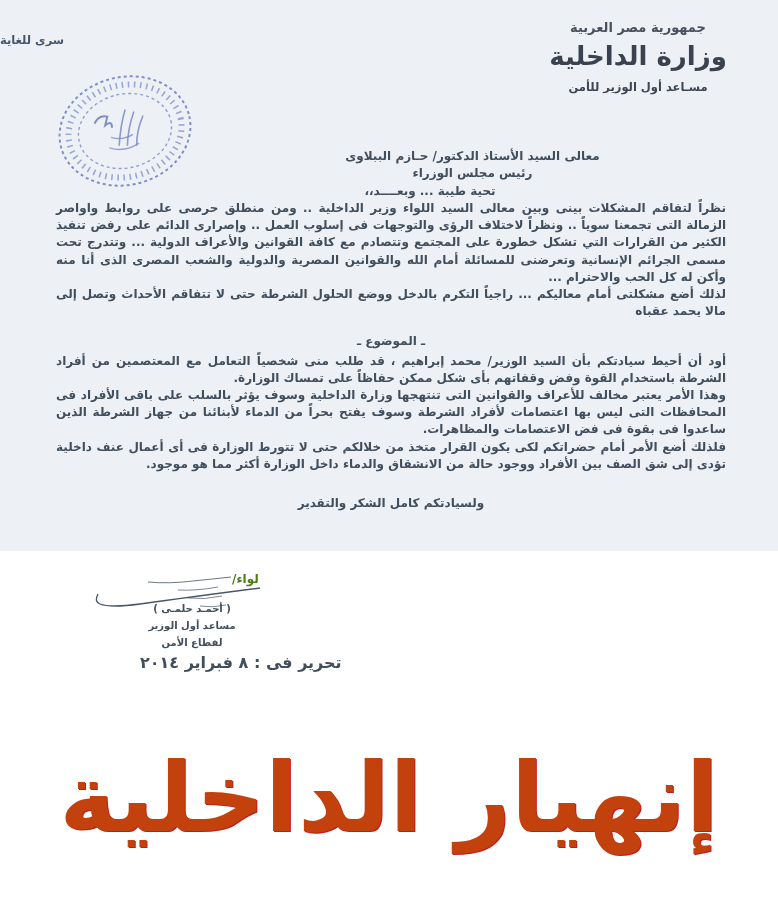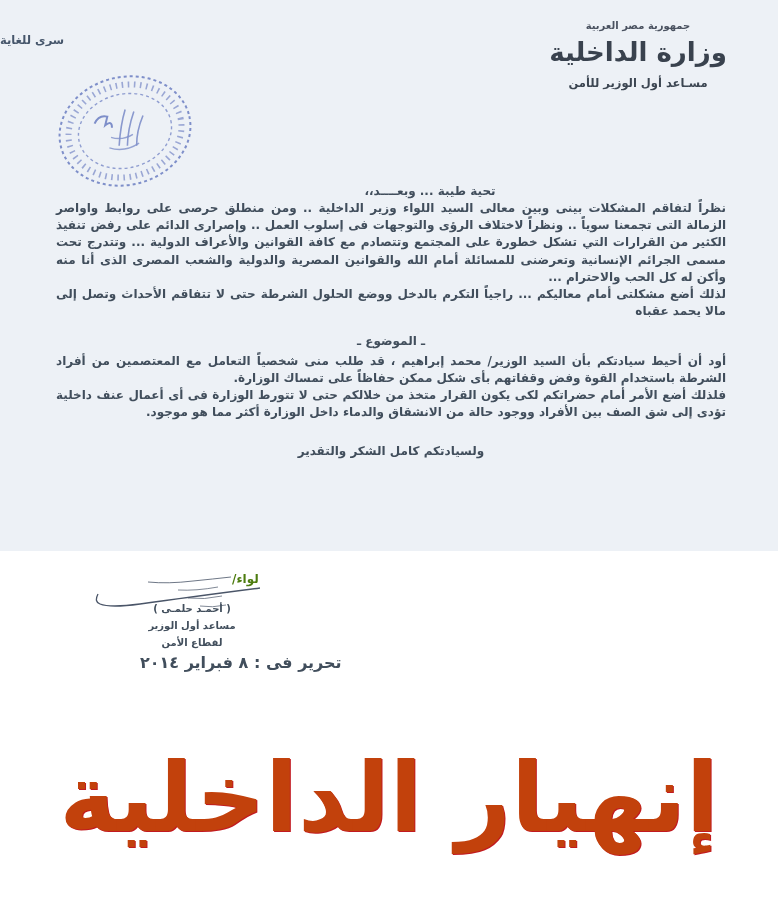--- a/index.html
+++ b/index.html
@@ -14,21 +14,21 @@
   .classification{
     position:absolute;top:33px;right:668px;width:110px;
     font-size:11.5px;font-weight:bold;color:#46566b;text-align:left;
     letter-spacing:.5px;
   }
   .letterhead{
     position:absolute;top:20px;right:40px;width:200px;text-align:center;
     color:#3a4450;
   }
   .letterhead .republic{
-    font-size:10px;font-weight:bold;letter-spacing:1px;color:#4a5260;
+    font-size:13px;font-weight:bold;letter-spacing:1px;color:#4a5260;
     transform:scaleY(1.05);
   }
   .letterhead .ministry{
     font-size:26px;font-weight:bold;margin-top:6px;color:#39424e;
     letter-spacing:1px;
   }
   .letterhead .office{
     font-size:11.5px;font-weight:bold;margin-top:9px;color:#3c4652;
     letter-spacing:.5px;
   }
@@ -93,28 +93,33 @@
 
   <svg class="stamp" viewBox="0 0 146 118" xmlns="http://www.w3.org/2000/svg">
     <ellipse cx="73" cy="59" rx="66" ry="54" fill="none" stroke="#6b7ec2" stroke-width="2" stroke-dasharray="3 3"></ellipse>
     <ellipse cx="73" cy="59" rx="57" ry="46" fill="none" stroke="#6b7ec2" stroke-width="6" stroke-dasharray="1.6 4.5" opacity="0.75"></ellipse>
     <ellipse cx="73" cy="59" rx="47" ry="37" fill="none" stroke="#6b7ec2" stroke-width="1.4" stroke-dasharray="3 3" opacity="0.85"></ellipse>
     <path d="M45,45 q6,-8 14,-4 l-4,8 q8,-4 6,4" fill="none" stroke="#6b7ec2" stroke-width="2"></path>
     <path d="M78,38 q-8,14 -14,34 M86,42 q-10,16 -14,32 M94,48 q-10,14 -13,28" fill="none" stroke="#6b7ec2" stroke-width="1.6" opacity="0.9"></path>
     <path d="M58,62 q10,6 22,2 M54,72 q14,8 30,2" fill="none" stroke="#6b7ec2" stroke-width="1.4" opacity="0.8"></path>
   </svg>
 
+  <div class="addressee">
+    <div>معالى السيد الأستاذ الدكتور/ حـازم الببلاوى</div>
+    <div>رئيس مجلس الوزراء</div>
+  </div>
 
   <div class="salutation">تحية طيبة ... وبعــــد،،</div>
 
   <div class="body-text">
     <p>نظراً لتفاقم المشكلات بينى وبين معالى السيد اللواء وزير الداخلية .. ومن منطلق حرصى على روابط واواصر الزمالة التى تجمعنا سوياً .. ونظراً لاختلاف الرؤى والتوجهات فى إسلوب العمل .. وإصرارى الدائم على رفض تنفيذ الكثير من القرارات التي تشكل خطورة على المجتمع وتتصادم مع كافة القوانين والأعراف الدولية ... وتتدرج تحت مسمى الجرائم الإنسانية وتعرضنى للمسائلة أمام الله والقوانين المصرية والدولية والشعب المصرى الذى أنا منه وأكن له كل الحب والاحترام ...</p>
     <p>لذلك أضع مشكلتى أمام معاليكم ... راجياً التكرم بالدخل ووضع الحلول الشرطة حتى لا تتفاقم الأحداث وتصل إلى مالا يحمد عقباه</p>
     <p class="subject">ـ الموضوع ـ</p>
     <p>أود أن أحيط سيادتكم بأن السيد الوزير/ محمد إبراهيم ، قد طلب منى شخصياً التعامل مع المعتصمين من أفراد الشرطة باستخدام القوة وفض وقفاتهم بأى شكل ممكن حفاظاً على تمساك الوزارة.</p>
+    <p>وهذا الأمر يعتبر مخالف للأعراف والقوانين التى تنتهجها وزارة الداخلية وسوف يؤثر بالسلب على باقى الأفراد فى المحافظات التى ليس بها اعتصامات لأفراد الشرطة وسوف يفتح بحراً من الدماء لأبنائنا من جهاز الشرطة الذين ساعدوا فى بقوة فى فض الاعتصامات والمظاهرات.</p>
     <p>فلذلك أضع الأمر أمام حضراتكم لكى يكون القرار متخذ من خلالكم حتى لا تتورط الوزارة فى أى أعمال عنف داخلية تؤدى إلى شق الصف بين الأفراد ووجود حالة من الانشقاق والدماء داخل الوزارة أكثر مما هو موجود.</p>
     <p class="closing">ولسيادتكم كامل الشكر والتقدير</p>
   </div>
 
   <div class="sig-rank">لواء/</div>
 
   <svg class="sig-scribble" viewBox="0 0 190 48" xmlns="http://www.w3.org/2000/svg">
     <path d="M10,26 q-4,8 2,10 q10,4 40,0 q50,-7 120,-16" fill="none" stroke="#4a5568" stroke-width="1.3"></path>
     <path d="M60,14 q20,2 45,-1 q20,-2 38,-4" fill="none" stroke="#4a5568" stroke-width="1" opacity="0.8"></path>
     <path d="M90,22 q18,1 40,-3 M100,30 q16,2 34,-2 M112,38 q12,2 26,-1" fill="none" stroke="#4a5568" stroke-width="1" opacity="0.7"></path>

